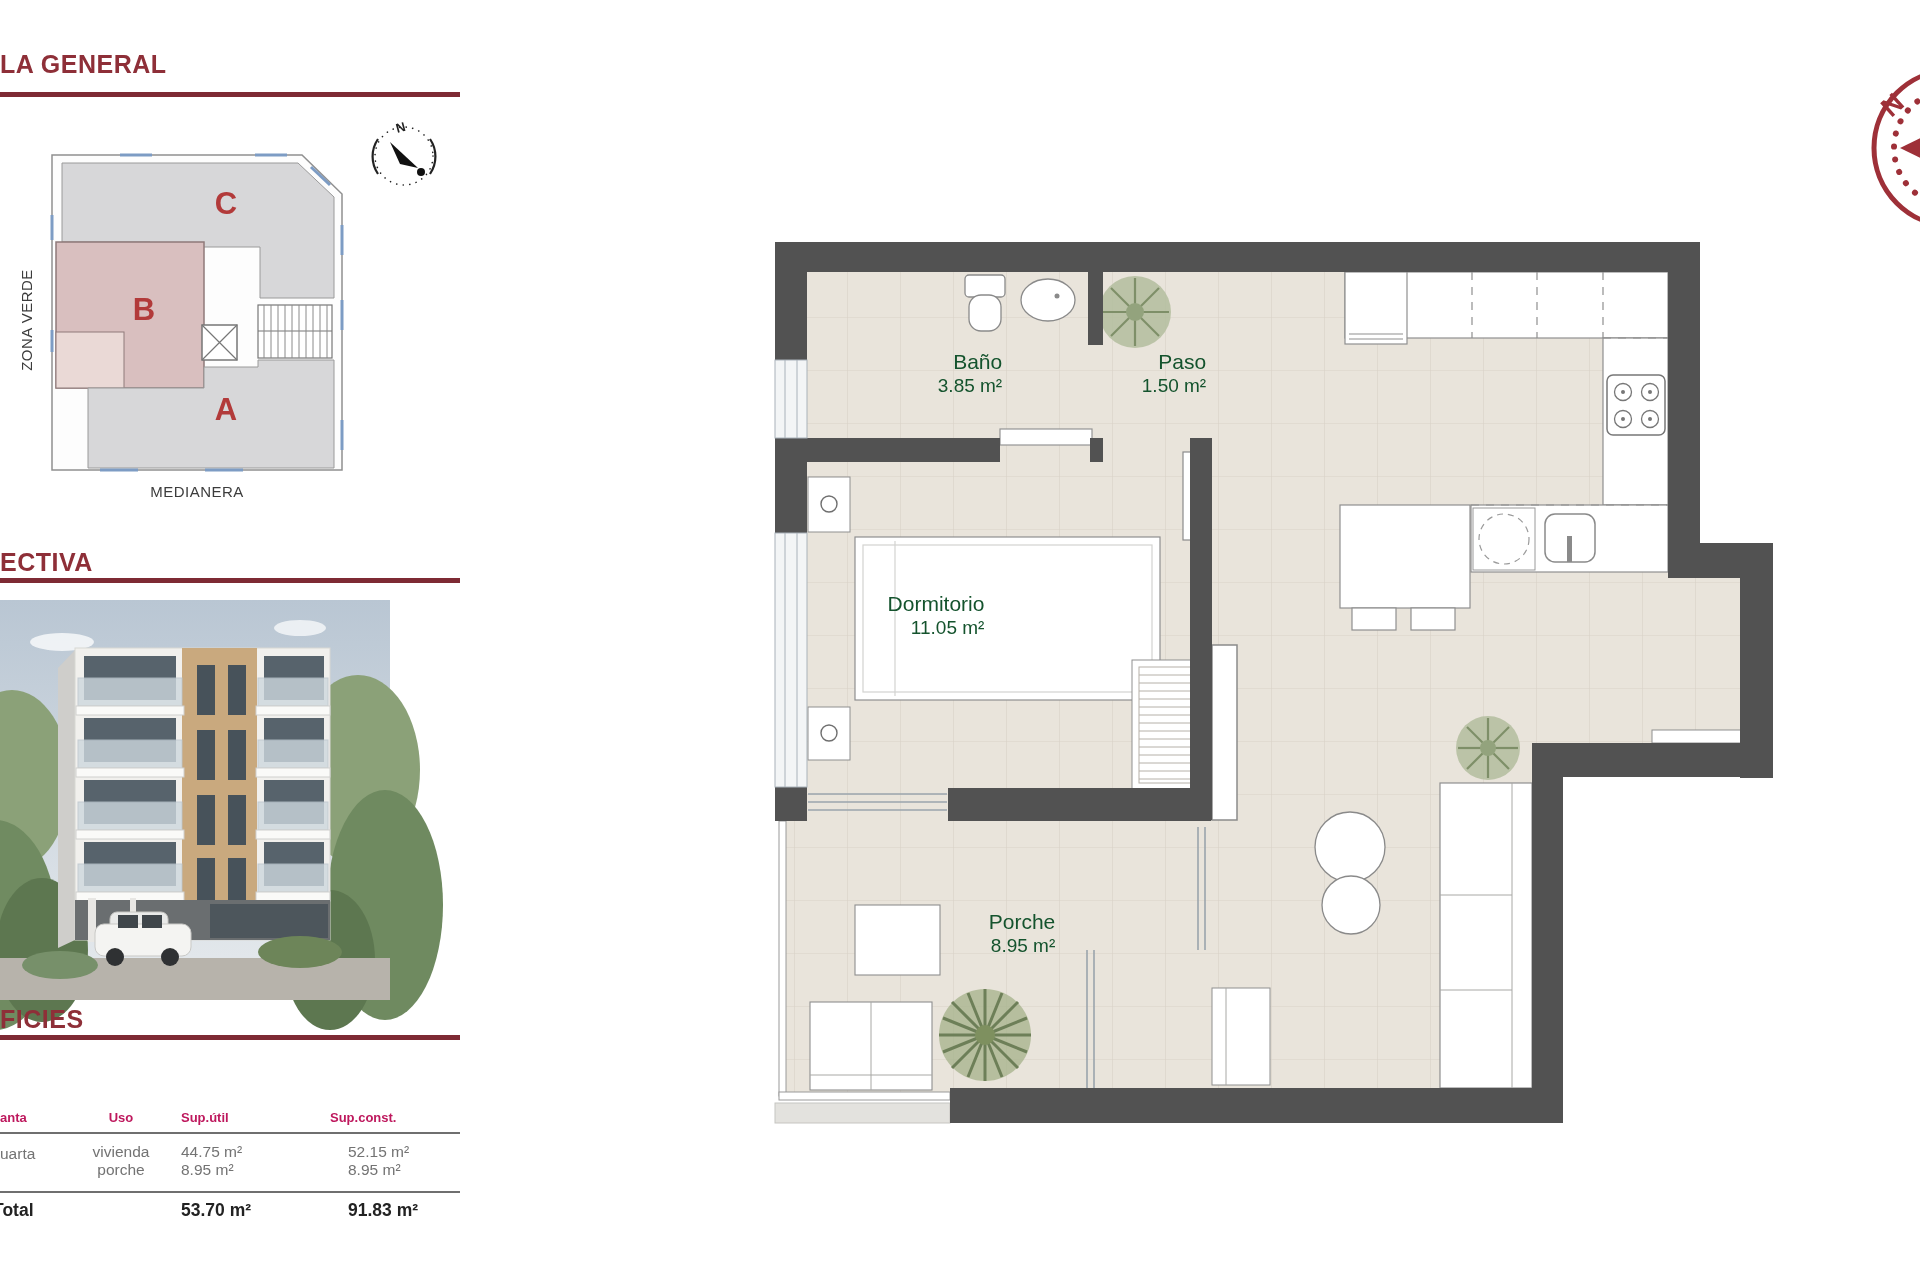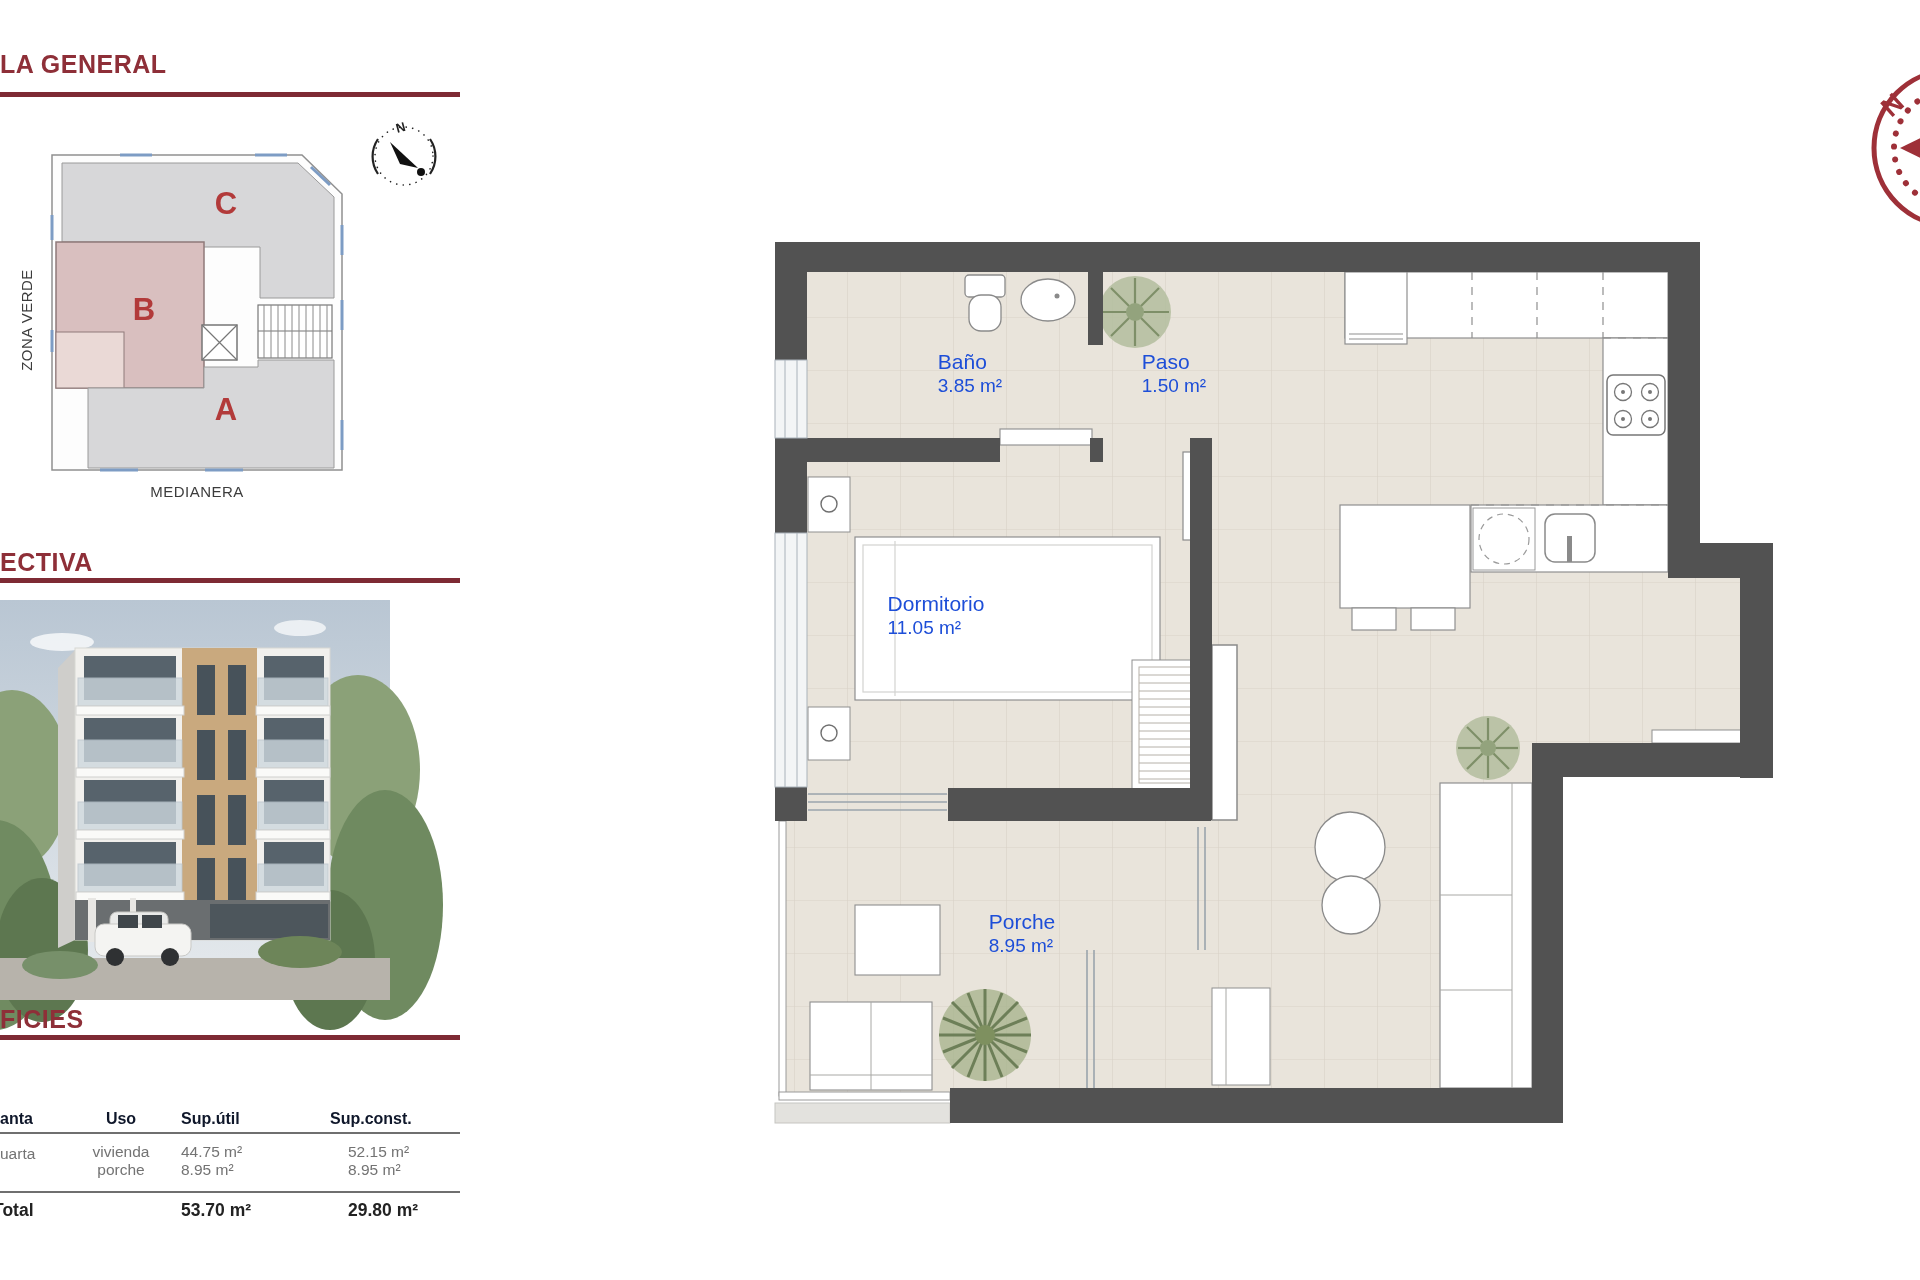--- a/index.html
+++ b/index.html
@@ -3,25 +3,25 @@
 <meta charset="utf-8">
 <style>
   html,body{margin:0;padding:0;background:#fff;}
   .page{position:relative;width:1920px;height:1280px;background:#ffffff;overflow:hidden;
         font-family:"Liberation Sans", sans-serif;}
   svg{position:absolute;left:0;top:0;}
   .hdr{position:absolute;left:0;font-size:25px;font-weight:bold;color:#8e2f38;letter-spacing:0.5px;white-space:nowrap;}
   .rule{position:absolute;left:0;width:460px;height:5px;background:#7e2a34;}
   .zone-letter{position:absolute;transform:translateX(-50%);font-size:31px;font-weight:bold;color:#b23a3a;}
   .side-label{position:absolute;font-size:15px;color:#3c3c3c;letter-spacing:0.5px;white-space:nowrap;}
-  .room-label{position:absolute;transform:translateX(-50%);text-align:left;color:#1d4ed8;line-height:24px;white-space:nowrap;}
+  .room-label{position:absolute;transform:translateX(-50%);text-align:right;color:#14532d;line-height:24px;white-space:nowrap;}
   .room-label .rname{font-size:21px;display:block;}
   .room-label .rarea{font-size:19px;font-weight:normal;display:block;}
   .plan-title{position:absolute;transform:translateX(-50%);font-size:35px;font-weight:bold;color:#a03336;letter-spacing:1px;white-space:nowrap;}
-  .tbl-head{position:absolute;font-size:16px;font-weight:bold;color:#0f172a;white-space:nowrap;}
+  .tbl-head{position:absolute;font-size:13px;font-weight:bold;color:#be185d;white-space:nowrap;}
   .tbl-cell{position:absolute;font-size:15.5px;color:#737373;white-space:nowrap;}
   .tbl-total{position:absolute;font-size:17.5px;font-weight:bold;color:#222;white-space:nowrap;}
   .ralign{text-align:left;}
   .calign{text-align:center;}
   .tline{position:absolute;height:2px;background:#6f6f6f;left:0;width:460px;}
   .compass-n{position:absolute;font-weight:bold;}
 </style>
 </head>
 <body>
 
@@ -387,21 +387,21 @@
   <div class="tbl-cell calign" style="left:80px;top:1143px;width:82px;">vivienda</div>
   <div class="tbl-cell calign" style="left:80px;top:1161px;width:82px;">porche</div>
   <div class="tbl-cell ralign" style="left:181px;top:1143px;width:100px;">44.75 m²</div>
   <div class="tbl-cell ralign" style="left:181px;top:1161px;width:100px;">8.95 m²</div>
   <div class="tbl-cell ralign" style="left:348px;top:1143px;width:100px;">52.15 m²</div>
   <div class="tbl-cell ralign" style="left:348px;top:1161px;width:100px;">8.95 m²</div>
   <div class="tline" style="top:1191px;"></div>
 
   <div class="tbl-total" style="left:-7px;top:1200px;">Total</div>
   <div class="tbl-total ralign" style="left:181px;top:1200px;width:100px;">53.70 m²</div>
-  <div class="tbl-total ralign" style="left:348px;top:1200px;width:100px;">29.80 m²</div>
+  <div class="tbl-total ralign" style="left:348px;top:1200px;width:100px;">91.83 m²</div>
 
   <div class="room-label" style="left:970px;top:350px;">
     <span class="rname">Baño</span>
     <span class="rarea">3.85 m²</span>
   </div>
   <div class="room-label" style="left:1174px;top:350px;">
     <span class="rname">Paso</span>
     <span class="rarea">1.50 m²</span>
   </div>
   <div class="room-label" style="left:936px;top:592px;">

